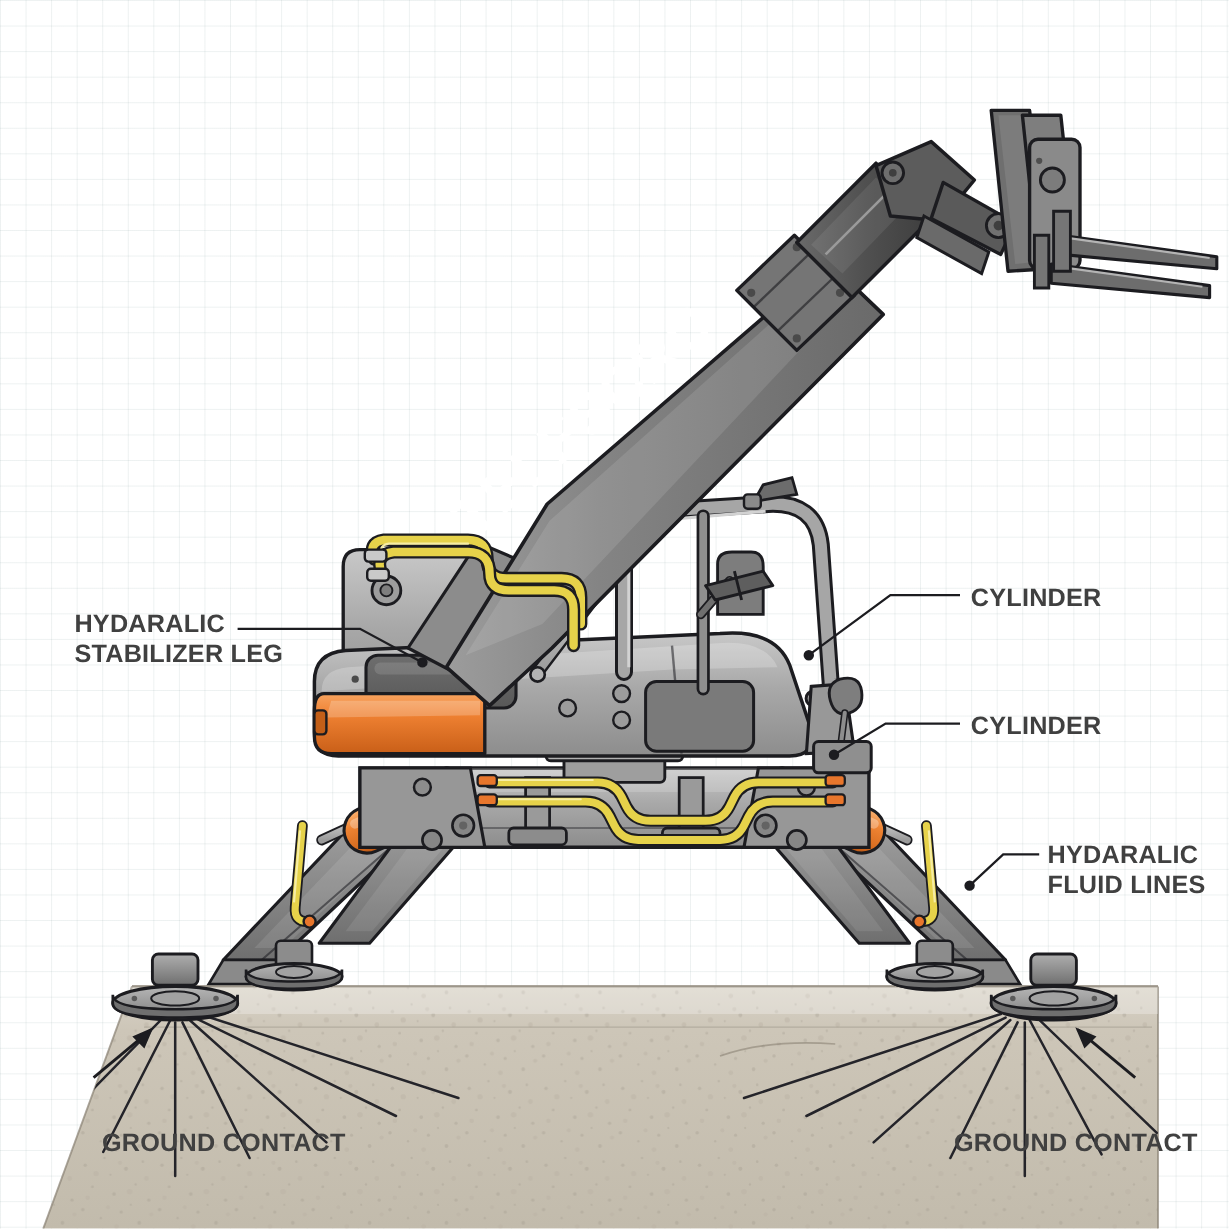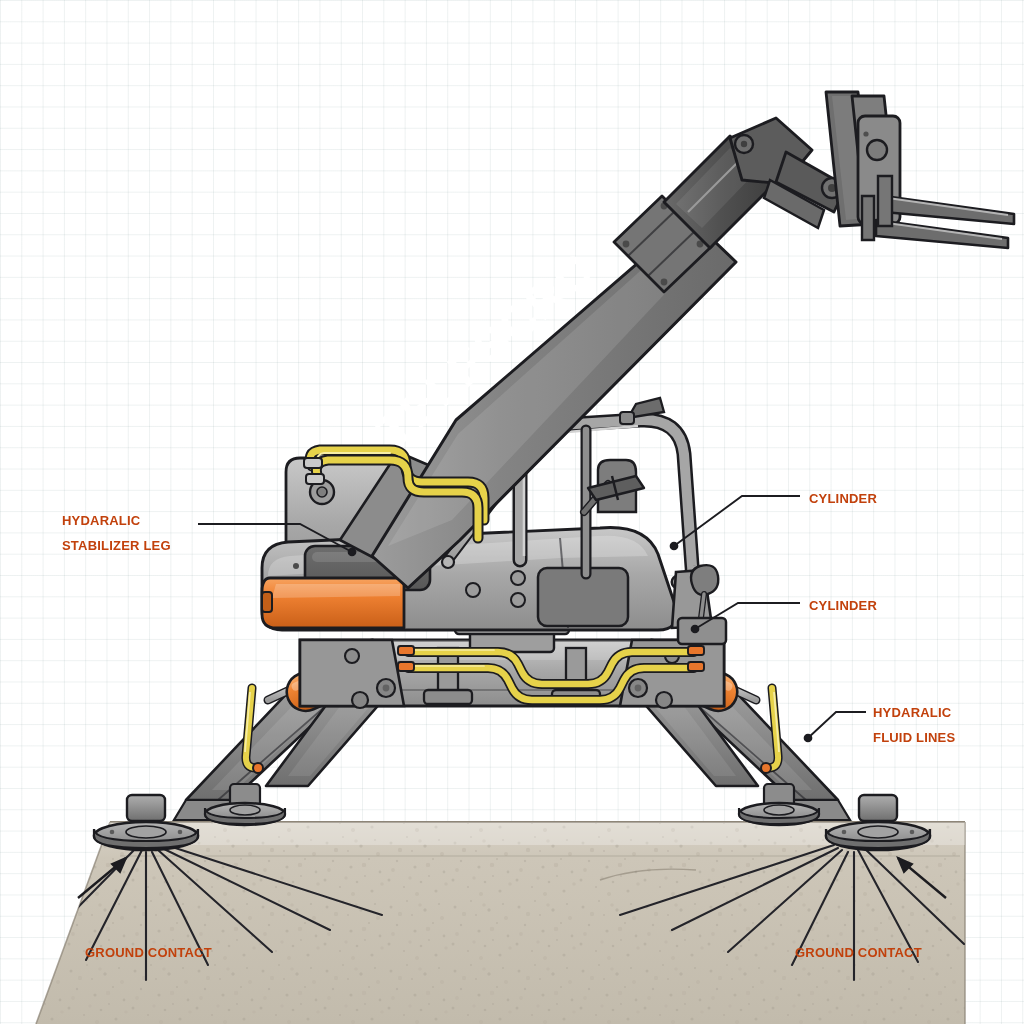--- a/index.html
+++ b/index.html
@@ -13,23 +13,23 @@
     position:absolute;inset:0;
     background-image:
       linear-gradient(to right, rgba(120,150,150,.13) 1px, transparent 1px),
       linear-gradient(to bottom, rgba(120,150,150,.13) 1px, transparent 1px);
     background-size:21.3px 21.3px;
   }
   #art{position:absolute;inset:0;}
   .lbl{
     position:absolute;
     font-weight:700;
-    font-size:13px;
+    font-size:21px;
     letter-spacing:.2px;
-    color:#c2410c;
+    color:#404040;
     line-height:25px;
     white-space:pre-line;
     font-family:"Liberation Sans","DejaVu Sans",sans-serif;
   }
   #lbl-stab{left:62px;top:508px;}
   #lbl-cyl1{left:809px;top:486px;}
   #lbl-cyl2{left:809px;top:593px;}
   #lbl-fluid{left:873px;top:700px;}
   #lbl-gc1{left:85px;top:940px;}
   #lbl-gc2{left:795px;top:940px;}

